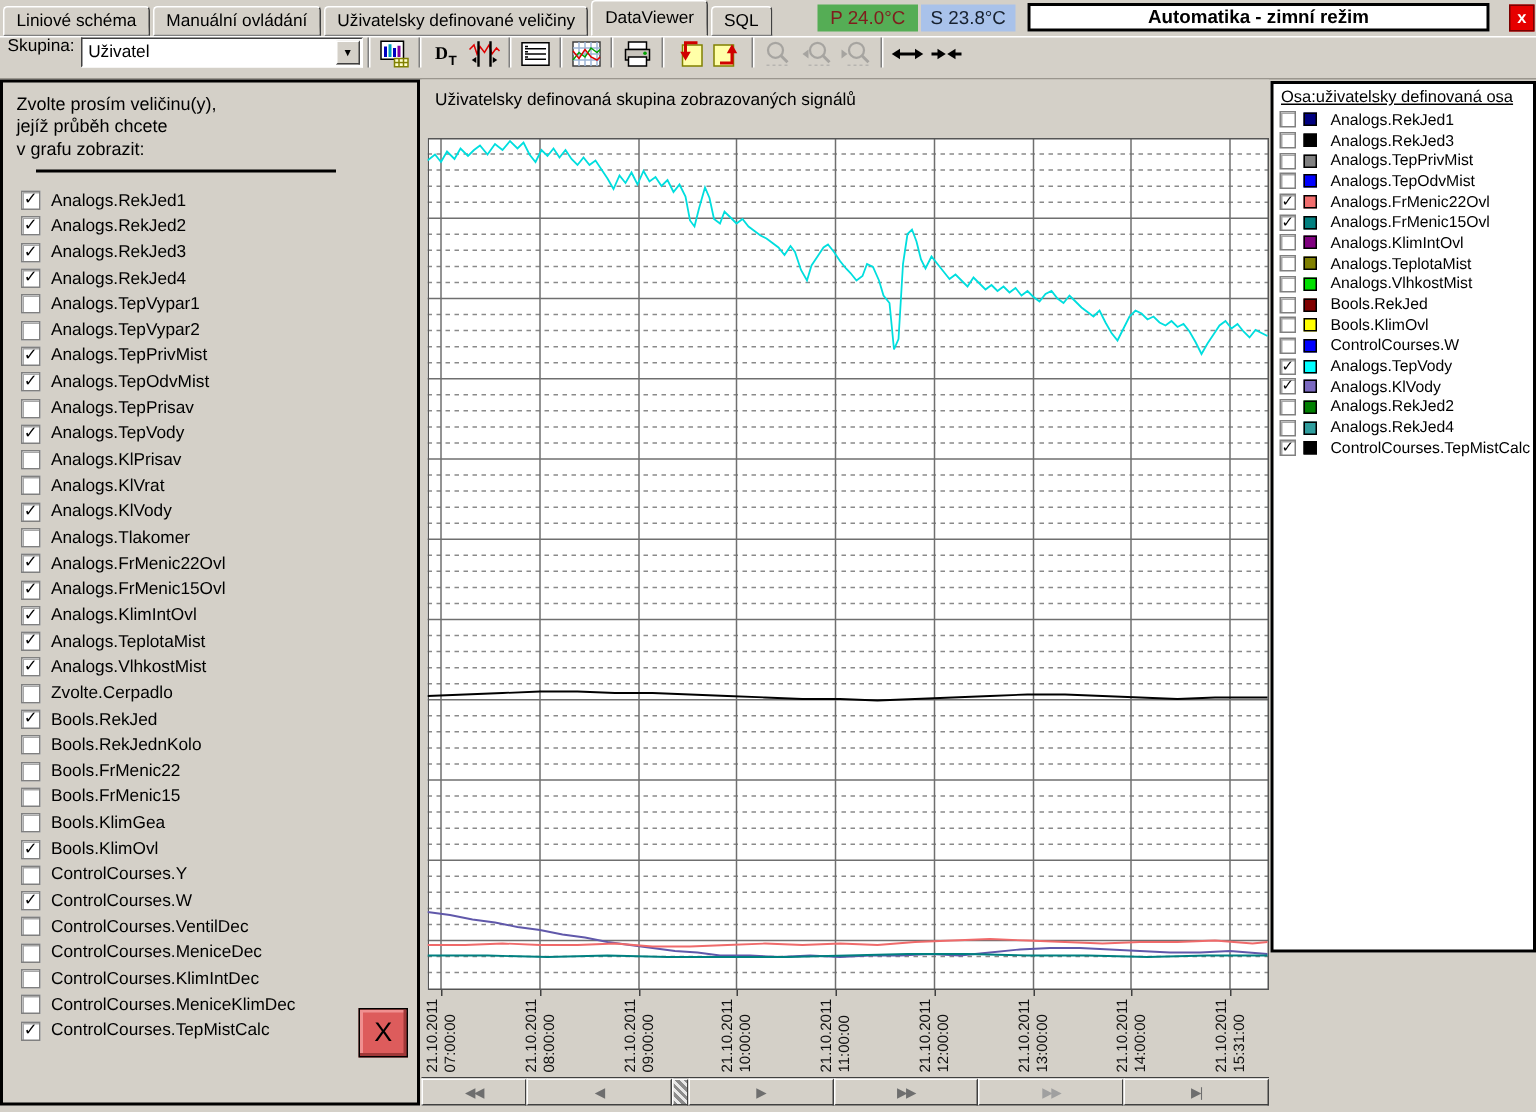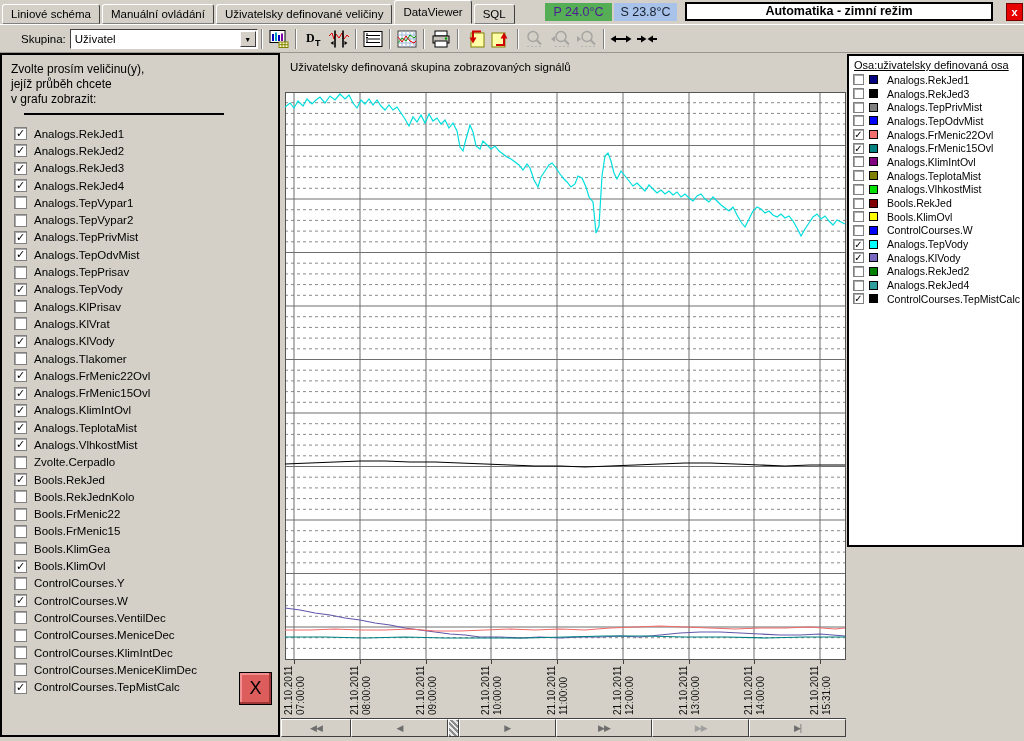--- a/index.html
+++ b/index.html
@@ -5,31 +5,31 @@
   *{box-sizing:border-box;margin:0;padding:0}
   html,body{width:1024px;height:741px;overflow:hidden}
   body{font-family:"Liberation Sans","DejaVu Sans",sans-serif;background:#d4d0c8;position:relative;font-size:11px;color:#000}
   .app{position:absolute;inset:0}
 
   
   .tabbar{position:absolute;left:0;top:0;width:1024px;height:24px;background:#d4d0c8;display:flex;align-items:flex-end}
   .tab{height:20px;line-height:19px;padding:0 8px;margin-right:2px;background:#d4d0c8;font-size:11.5px;
        border:1px solid;border-color:#fff #404040 #808080 #fff;border-radius:3px 3px 0 0;white-space:nowrap;cursor:default}
   .tab.active{height:24px;line-height:22px;border-bottom:1px solid #d4d0c8;z-index:2}
-  .temp{position:absolute;top:3px;height:18px;line-height:18px;text-align:center;font-size:12.5px;color:#4c1d95}
+  .temp{position:absolute;top:3px;height:18px;line-height:18px;text-align:center;font-size:12.5px;color:#7f1d1d}
   .temp-p{left:545px;width:67px;background:#55ad55}
   .temp-s{left:614px;width:63px;background:#a9c2ea;color:#16202e}
   .mode-title{position:absolute;left:685px;top:2px;width:308px;height:19px;background:#fff;border:2px solid #000;
               font-weight:bold;font-size:12.5px;text-align:center;line-height:15px}
   .win-close{position:absolute;left:1006px;top:3px;width:17px;height:18px;background:#e60000;color:#fff;
              border:1px solid #7a0000;font-weight:bold;font-size:11px;text-align:center;line-height:16px;cursor:default}
 
   
-  .toolbar{position:absolute;left:0;top:24px;width:1024px;height:29px;background:#d4d0c8;display:flex;align-items:center;
-           border-top:1px solid #fff;border-bottom:1px solid #9a968e;padding-left:21px}
+  .toolbar{position:absolute;left:0;top:24px;width:1024px;height:29px;background:#d4d0c8;display:flex;align-items:flex-start;
+           border-top:1px solid #fff;border-bottom:1px solid #9a968e;padding-left:5px}
   .grouplbl{margin-right:4px;font-size:11.5px}
   .combo{width:188px;height:20px;background:#fff;border:1px solid;border-color:#404040 #fff #fff #404040;
          display:flex;align-items:center;position:relative;padding-left:4px;font-size:11.5px}
   .combo-btn{position:absolute;right:1px;top:1px;width:16px;height:16px;background:#d4d0c8;
              border:1px solid;border-color:#fff #404040 #404040 #fff;font-size:7px;text-align:center;line-height:15px;color:#000}
   .tbtn{width:24px;height:22px;display:flex;align-items:center;justify-content:center;margin:0 1px;background:transparent;border:1px solid transparent}
   .tbtn.disabled{opacity:.5;filter:grayscale(1)}
   .tsep{width:2px;height:20px;margin:0 3px;border-left:1px solid #808080;border-right:1px solid #fff}
 
   
@@ -53,21 +53,21 @@
   .tick-stub{position:absolute;top:0;width:1px;height:4px;background:#404040}
   .x-label{position:absolute;top:55px;font-size:10px;line-height:11.5px;white-space:pre;transform:rotate(-90deg);transform-origin:0 0;color:#111}
   .navbar{position:absolute;left:0;top:665px;width:565px;height:19px;display:flex;border-top:1px solid #404040;background:#d4d0c8}
   .nav-btn{height:18px;background:#d4d0c8;border:1px solid;border-color:#fff #404040 #404040 #fff;
            display:flex;align-items:center;justify-content:center;font-size:9px;color:#6e6e6e;letter-spacing:-1px;flex:1}
   .nav-btn.first{flex:0 0 70px}
   .nav-grip{flex:0 0 11px;height:18px;border:1px solid;border-color:#fff #404040 #404040 #fff;
             background:repeating-linear-gradient(45deg,#8c8c8c 0 2px,#e8e8e8 2px 4px)}
 
   
-  .right-panel{position:absolute;left:847px;top:54px;width:177px;height:493px;background:#fff;border:2px solid #000}
+  .right-panel{position:absolute;left:847px;top:54px;width:177px;height:581px;background:#fff;border:2px solid #000}
   .legend-title{position:absolute;left:5px;top:3px;font-size:11px;text-decoration:underline;white-space:nowrap}
   .legend-list{position:absolute;left:0;top:17px;width:173px}
   .leg-row{height:13.7px;display:flex;align-items:center;padding-left:4px}
   .cb.small{width:11px;height:11px;font-size:10px;line-height:9px}
   .leg-color{width:9px;height:9px;border:1px solid #000;margin-left:5px;flex:none}
   .leg-label{margin-left:9px;font-size:10.5px;white-space:nowrap}
 </style>
 </head>
 <body>
 

